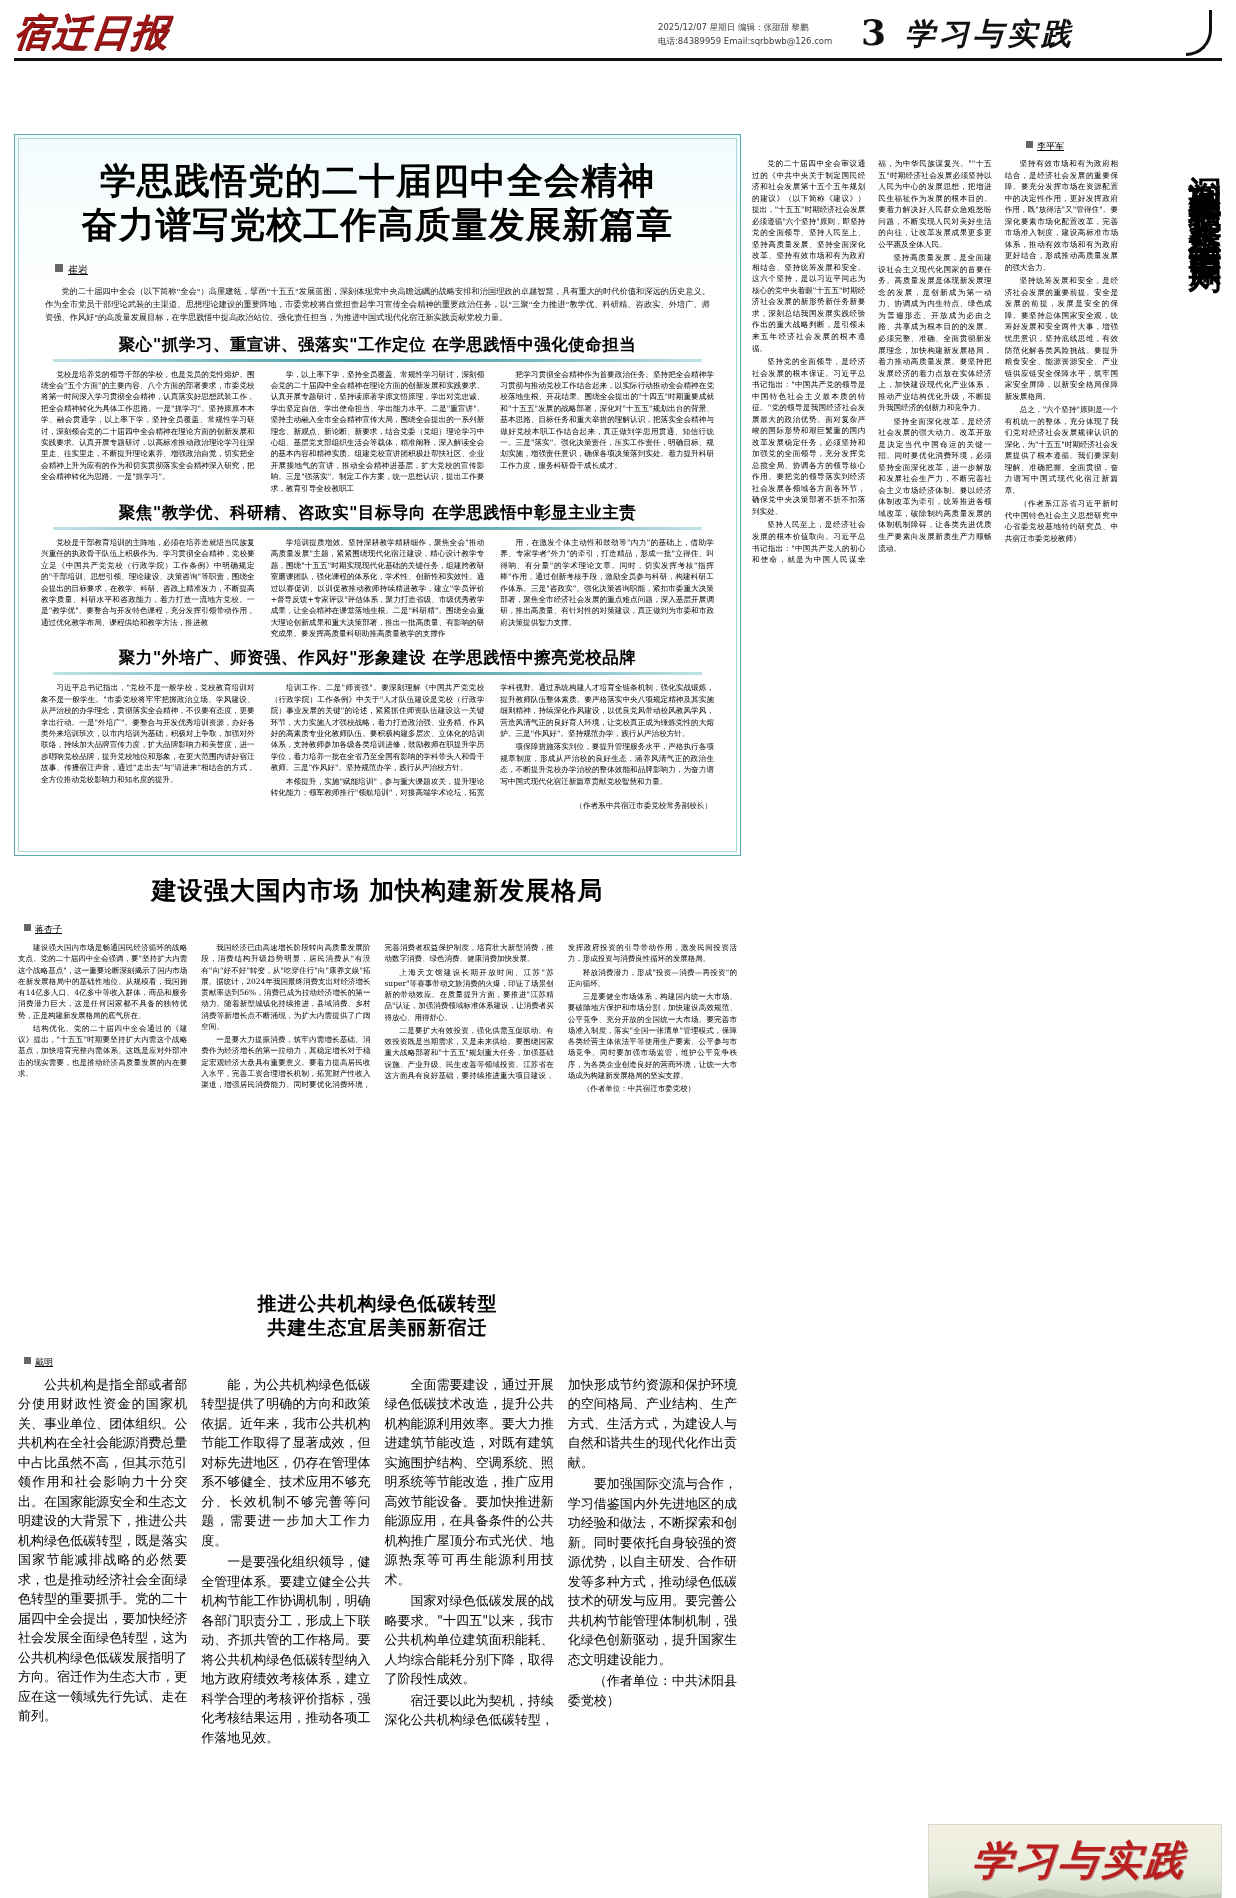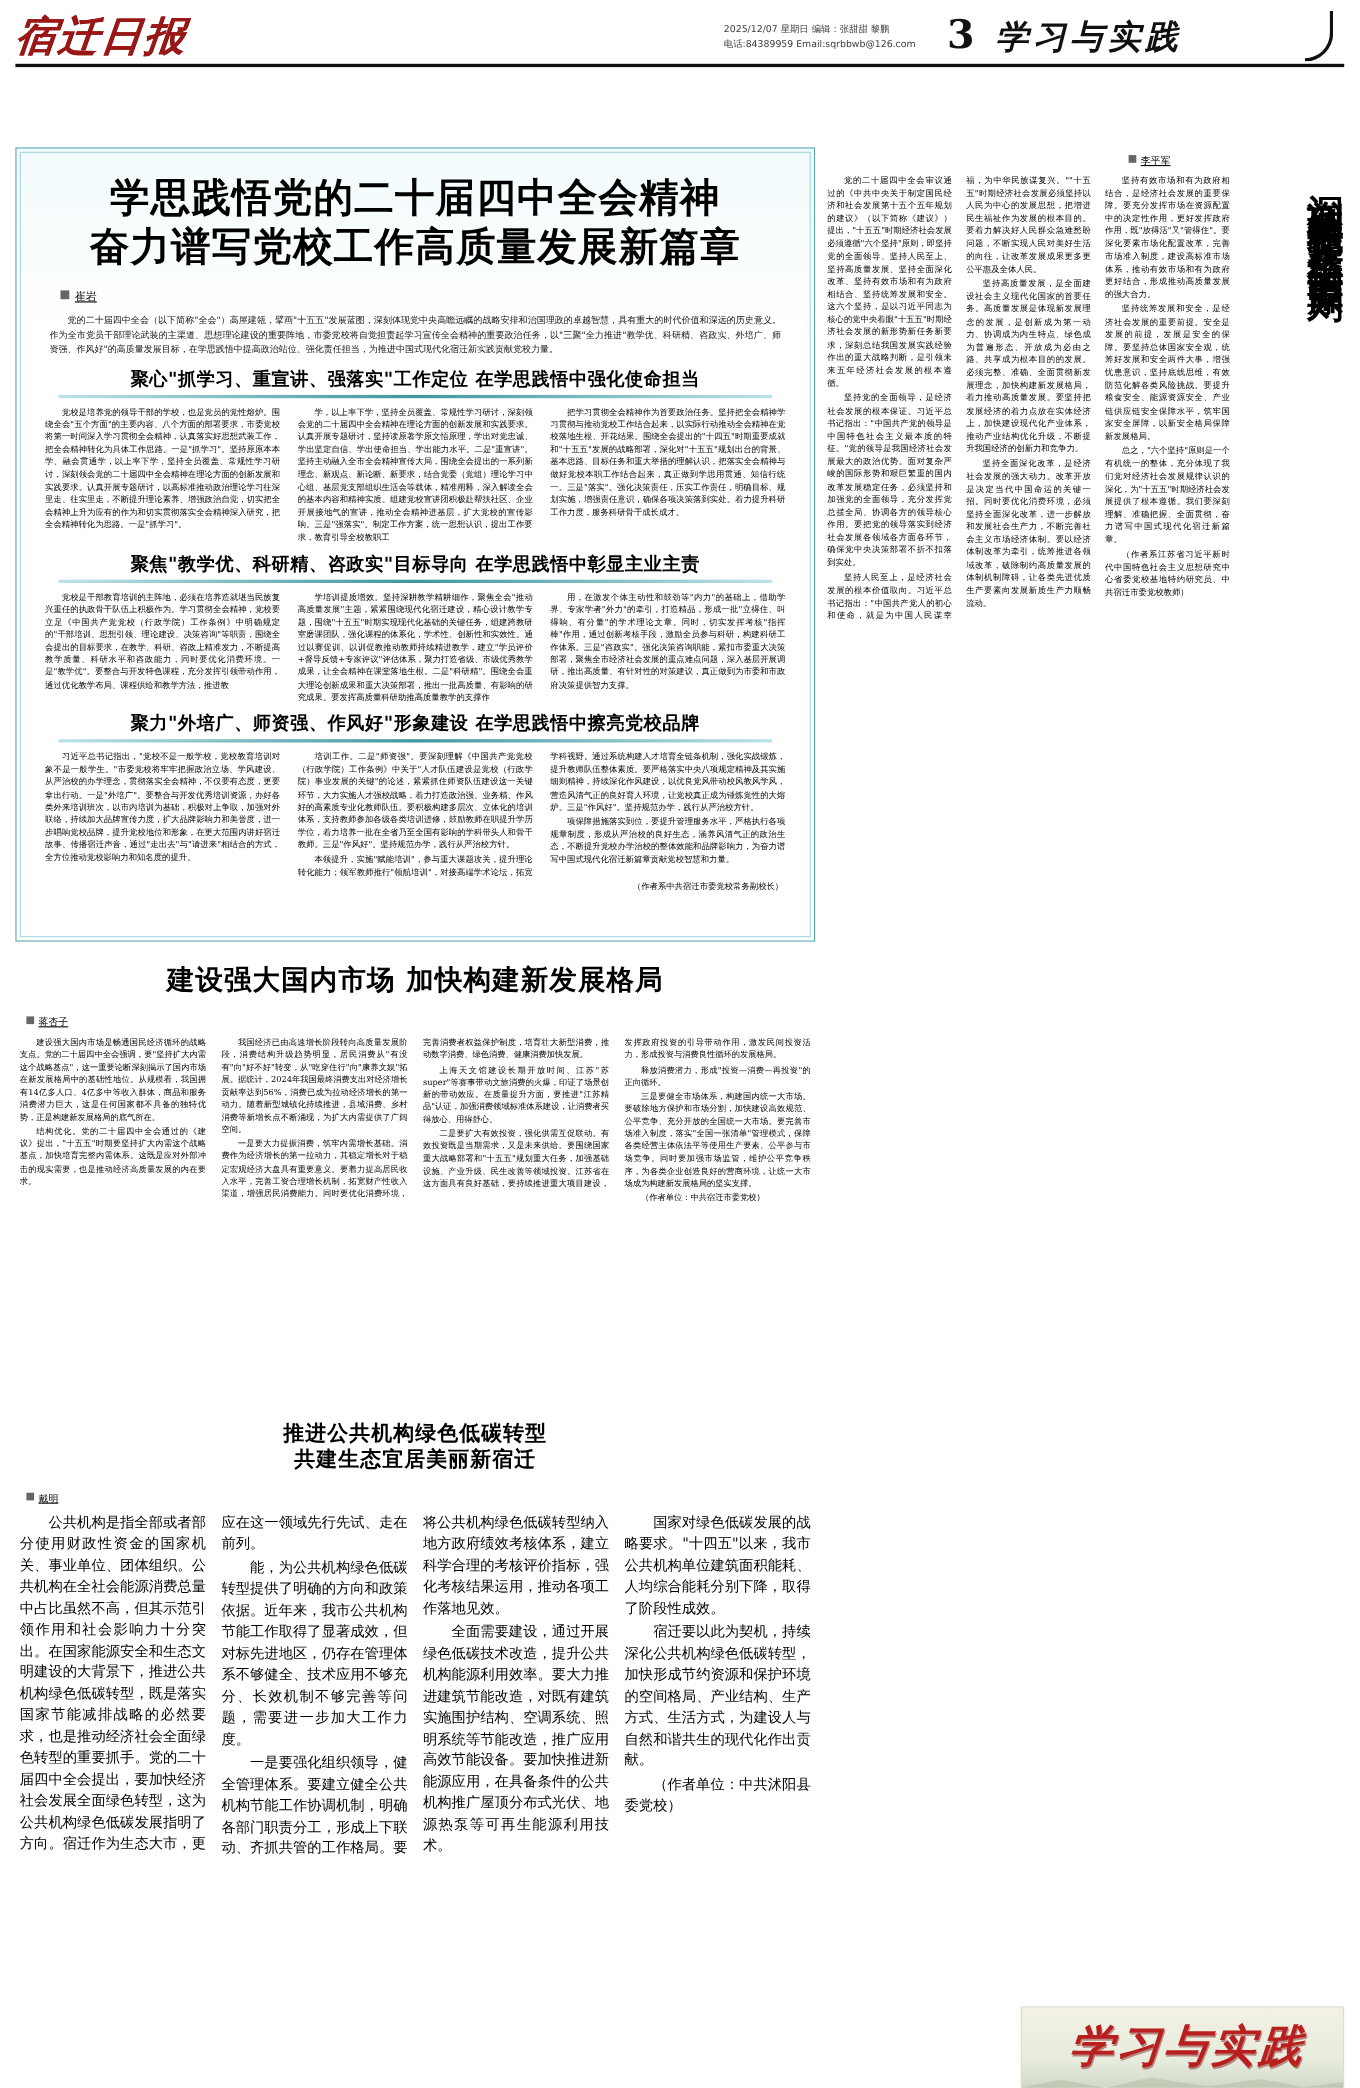--- a/index.html
+++ b/index.html
@@ -186,21 +186,21 @@
 
     <div class="sec-head">聚心"抓学习、重宣讲、强落实"工作定位  在学思践悟中强化使命担当</div>
     <div class="cols3">
       <p>党校是培养党的领导干部的学校，也是党员的党性熔炉。围绕全会"五个方面"的主要内容、八个方面的部署要求，市委党校将第一时间深入学习贯彻全会精神，认真落实好思想武装工作，把全会精神转化为具体工作思路。一是"抓学习"。坚持原原本本学、融会贯通学，以上率下学，坚持全员覆盖、常规性学习研讨，深刻领会党的二十届四中全会精神在理论方面的创新发展和实践要求。认真开展专题研讨，以高标准推动政治理论学习往深里走、往实里走，不断提升理论素养、增强政治自觉，切实把全会精神上升为应有的作为和切实贯彻落实全会精神深入研究，把全会精神转化为思路。一是"抓学习"。</p>
       <p>学，以上率下学，坚持全员覆盖、常规性学习研讨，深刻领会党的二十届四中全会精神在理论方面的创新发展和实践要求。认真开展专题研讨，坚持读原著学原文悟原理，学出对党忠诚、学出坚定自信、学出使命担当、学出能力水平。二是"重宣讲"。坚持主动融入全市全会精神宣传大局，围绕全会提出的一系列新理念、新观点、新论断、新要求，结合党委（党组）理论学习中心组、基层党支部组织生活会等载体，精准阐释，深入解读全会的基本内容和精神实质。组建党校宣讲团积极赴帮扶社区、企业开展接地气的宣讲，推动全会精神进基层，扩大党校的宣传影响。三是"强落实"。制定工作方案，统一思想认识，提出工作要求，教育引导全校教职工</p>
       <p>把学习贯彻全会精神作为首要政治任务。坚持把全会精神学习贯彻与推动党校工作结合起来，以实际行动推动全会精神在党校落地生根、开花结果。围绕全会提出的"十四五"时期重要成就和"十五五"发展的战略部署，深化对"十五五"规划出台的背景、基本思路、目标任务和重大举措的理解认识，把落实全会精神与做好党校本职工作结合起来，真正做到学思用贯通、知信行统一。三是"落实"。强化决策责任，压实工作责任，明确目标、规划实施，增强责任意识，确保各项决策落到实处。着力提升科研工作力度，服务科研骨干成长成才。</p>
     </div>
 
     <div class="sec-head">聚焦"教学优、科研精、咨政实"目标导向  在学思践悟中彰显主业主责</div>
     <div class="cols3">
-      <p>党校是干部教育培训的主阵地，必须在培养造就堪当民族复兴重任的执政骨干队伍上积极作为。学习贯彻全会精神，党校要立足《中国共产党党校（行政学院）工作条例》中明确规定的"干部培训、思想引领、理论建设、决策咨询"等职责，围绕全会提出的目标要求，在教学、科研、咨政上精准发力，不断提高教学质量、科研水平和咨政能力，同时要优化消费环境。一是"教学优"。要整合与开发特色课程，充分发挥引领带动作用，通过优化教学布局、课程供给和教学方法，推进教</p>
+      <p>党校是干部教育培训的主阵地，必须在培养造就堪当民族复兴重任的执政骨干队伍上积极作为。学习贯彻全会精神，党校要立足《中国共产党党校（行政学院）工作条例》中明确规定的"干部培训、思想引领、理论建设、决策咨询"等职责，围绕全会提出的目标要求，在教学、科研、咨政上精准发力，不断提高教学质量、科研水平和咨政能力，着力打造一流地方党校。一是"教学优"。要整合与开发特色课程，充分发挥引领带动作用，通过优化教学布局、课程供给和教学方法，推进教</p>
       <p>学培训提质增效。坚持深耕教学精耕细作，聚焦全会"推动高质量发展"主题，紧紧围绕现代化宿迁建设，精心设计教学专题，围绕"十五五"时期实现现代化基础的关键任务，组建跨教研室磨课团队，强化课程的体系化，学术性、创新性和实效性。通过以赛促训、以训促教推动教师持续精进教学，建立"学员评价+督导反馈+专家评议"评估体系，聚力打造省级、市级优秀教学成果，让全会精神在课堂落地生根。二是"科研精"。围绕全会重大理论创新成果和重大决策部署，推出一批高质量、有影响的研究成果。要发挥高质量科研助推高质量教学的支撑作</p>
       <p>用，在激发个体主动性和鼓劲等"内力"的基础上，借助学界、专家学者"外力"的牵引，打造精品，形成一批"立得住、叫得响、有分量"的学术理论文章。同时，切实发挥考核"指挥棒"作用，通过创新考核手段，激励全员参与科研，构建科研工作体系。三是"咨政实"。强化决策咨询职能，紧扣市委重大决策部署，聚焦全市经济社会发展的重点难点问题，深入基层开展调研，推出高质量、有针对性的对策建议，真正做到为市委和市政府决策提供智力支撑。</p>
     </div>
 
     <div class="sec-head">聚力"外培广、师资强、作风好"形象建设  在学思践悟中擦亮党校品牌</div>
     <div class="cols3">
       <p>习近平总书记指出，"党校不是一般学校，党校教育培训对象不是一般学生。"市委党校将牢牢把握政治立场、学风建设、从严治校的办学理念，贯彻落实全会精神，不仅要有态度，更要拿出行动。一是"外培广"。要整合与开发优秀培训资源，办好各类外来培训班次，以市内培训为基础，积极对上争取，加强对外联络，持续加大品牌宣传力度，扩大品牌影响力和美誉度，进一步唱响党校品牌，提升党校地位和形象，在更大范围内讲好宿迁故事、传播宿迁声音，通过"走出去"与"请进来"相结合的方式，全方位推动党校影响力和知名度的提升。</p>
       <p>培训工作。二是"师资强"。要深刻理解《中国共产党党校（行政学院）工作条例》中关于"人才队伍建设是党校（行政学院）事业发展的关键"的论述，紧紧抓住师资队伍建设这一关键环节，大力实施人才强校战略，着力打造政治强、业务精、作风好的高素质专业化教师队伍。要积极构建多层次、立体化的培训体系，支持教师参加各级各类培训进修，鼓励教师在职提升学历学位，着力培养一批在全省乃至全国有影响的学科带头人和骨干教师。三是"作风好"。坚持规范办学，践行从严治校方针。</p>
       <p>本领提升，实施"赋能培训"，参与重大课题攻关，提升理论转化能力；领军教师推行"领航培训"，对接高端学术论坛，拓宽学科视野。通过系统构建人才培育全链条机制，强化实战锻炼，提升教师队伍整体素质。要严格落实中央八项规定精神及其实施细则精神，持续深化作风建设，以优良党风带动校风教风学风，营造风清气正的良好育人环境，让党校真正成为锤炼党性的大熔炉。三是"作风好"。坚持规范办学，践行从严治校方针。</p>
       <p>项保障措施落实到位，要提升管理服务水平，严格执行各项规章制度，形成从严治校的良好生态，涵养风清气正的政治生态，不断提升党校办学治校的整体效能和品牌影响力，为奋力谱写中国式现代化宿迁新篇章贡献党校智慧和力量。</p>
@@ -234,20 +234,21 @@
     <div class="c-byline">
       <span class="sq"></span><u>戴明</u>
     </div>
     <div class="c-cols">
       <p>公共机构是指全部或者部分使用财政性资金的国家机关、事业单位、团体组织。公共机构在全社会能源消费总量中占比虽然不高，但其示范引领作用和社会影响力十分突出。在国家能源安全和生态文明建设的大背景下，推进公共机构绿色低碳转型，既是落实国家节能减排战略的必然要求，也是推动经济社会全面绿色转型的重要抓手。党的二十届四中全会提出，要加快经济社会发展全面绿色转型，这为公共机构绿色低碳发展指明了方向。宿迁作为生态大市，更应在这一领域先行先试、走在前列。</p>
       <p>能，为公共机构绿色低碳转型提供了明确的方向和政策依据。近年来，我市公共机构节能工作取得了显著成效，但对标先进地区，仍存在管理体系不够健全、技术应用不够充分、长效机制不够完善等问题，需要进一步加大工作力度。</p>
       <p>一是要强化组织领导，健全管理体系。要建立健全公共机构节能工作协调机制，明确各部门职责分工，形成上下联动、齐抓共管的工作格局。要将公共机构绿色低碳转型纳入地方政府绩效考核体系，建立科学合理的考核评价指标，强化考核结果运用，推动各项工作落地见效。</p>
       <p>全面需要建设，通过开展绿色低碳技术改造，提升公共机构能源利用效率。要大力推进建筑节能改造，对既有建筑实施围护结构、空调系统、照明系统等节能改造，推广应用高效节能设备。要加快推进新能源应用，在具备条件的公共机构推广屋顶分布式光伏、地源热泵等可再生能源利用技术。</p>
       <p>国家对绿色低碳发展的战略要求。"十四五"以来，我市公共机构单位建筑面积能耗、人均综合能耗分别下降，取得了阶段性成效。</p>
       <p>宿迁要以此为契机，持续深化公共机构绿色低碳转型，加快形成节约资源和保护环境的空间格局、产业结构、生产方式、生活方式，为建设人与自然和谐共生的现代化作出贡献。</p>
+      <p>要加强国际交流与合作，学习借鉴国内外先进地区的成功经验和做法，不断探索和创新。同时要依托自身较强的资源优势，以自主研发、合作研发等多种方式，推动绿色低碳技术的研发与应用。要完善公共机构节能管理体制机制，强化绿色创新驱动，提升国家生态文明建设能力。</p>
       <p class="rsign">（作者单位：中共沭阳县委党校）</p>
     </div>
   </div>
 
   <div class="zoneR">
     <div class="vtitle">深刻理解和把握『六个坚持』的重要原则</div>
     <div class="rbyline">
       <span class="sq"></span><u>李平军</u>
     </div>
     <div class="rcols">

